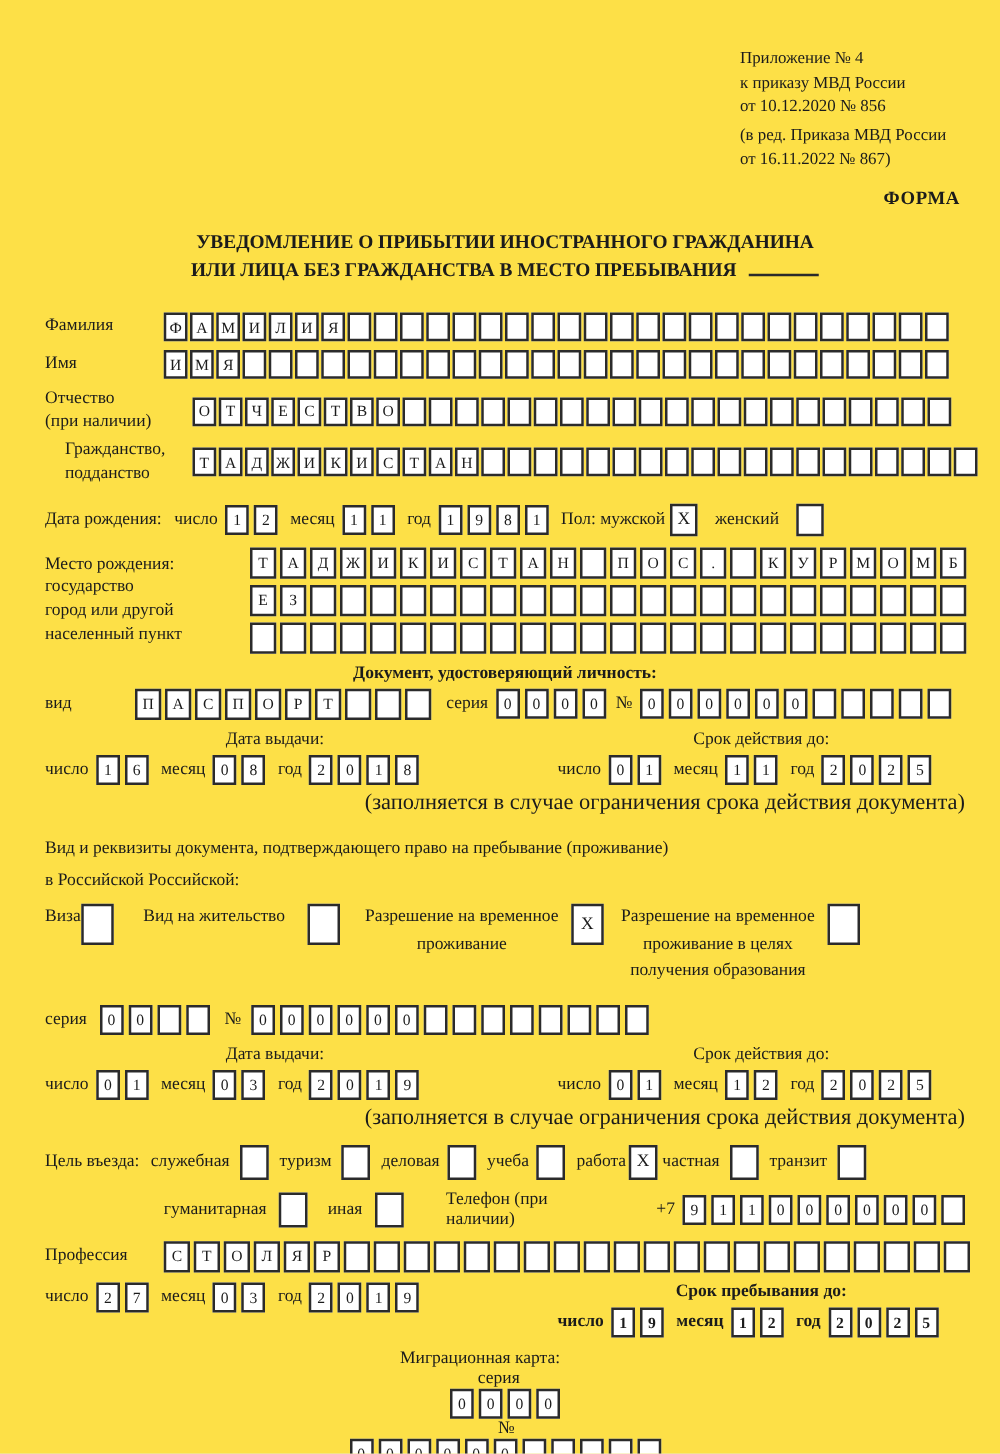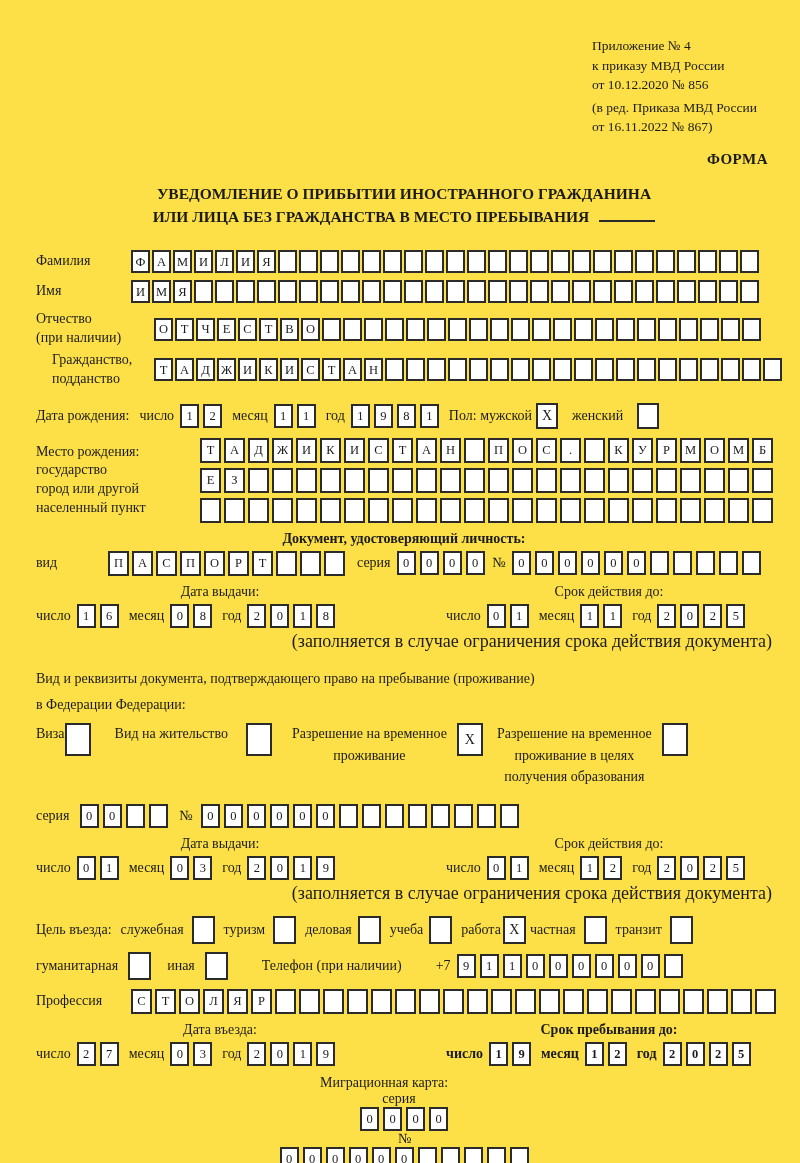--- a/index.html
+++ b/index.html
@@ -401,21 +401,21 @@
             <span class="box">2</span>
             <span class="box">5</span>
           </span>
       </div>
     </div>
   </div>
   <div class="restrict-note">(заполняется в случае ограничения срока действия документа)</div>
 
   <div class="intro">
     <div>Вид и реквизиты документа, подтверждающего право на пребывание (проживание)</div>
-    <div>в Федерации Федерации:</div>
+    <div>в Российской Российской:</div>
   </div>
 
   <div class="res-options">
     <div class="res-opt">
       <span class="res-label">Виза</span>
       <span class="checkbox cb-res"></span>
     </div>
     <div class="res-opt" style="margin-left:24px;">
       <span class="res-label">Вид на жительство</span>
       <span class="checkbox cb-res" style="margin-left:18px;"></span>
@@ -530,21 +530,21 @@
     <span class="p-item" style="margin-left:-5px;">
         <span>частная</span>
         <span class="checkbox cb-p" style="margin-left:8px;"></span>
       </span>
     <span class="p-item">
         <span>транзит</span>
         <span class="checkbox cb-p" style="margin-left:8px;"></span>
       </span>
   </div>
 
-  <div class="frow inline-row" style="margin-top:8px; ">
+  <div class="frow inline-row" style="margin-top:8px; margin-left:95px;">
     <span class="p-item">
         <span>гуманитарная</span>
         <span class="checkbox cb-p" style="margin-left:10px;"></span>
       </span>
     <span class="p-item" style="margin-left:16px;">
         <span>иная</span>
         <span class="checkbox cb-p" style="margin-left:10px;"></span>
       </span>
     <span style="margin-left:34px;">Телефон (при наличии)</span>
     <span style="margin-left:34px; margin-right:6px;">+7</span>
@@ -590,21 +590,20 @@
         <span class="box"></span>
         <span class="box"></span>
         <span class="box"></span>
         <span class="box"></span>
         <span class="box"></span>
       </span>
   </div>
 
   <div class="dates-block">
     <div class="dates-col">
-      <div class="dates-head">Дата въезда:</div>
       <div class="dg">
         <span class="dg-label">число</span>
         <span class="boxes datebox">
             <span class="box">2</span>
             <span class="box">7</span>
           </span>
         <span class="dg-label">месяц</span>
         <span class="boxes datebox">
             <span class="box">0</span>
             <span class="box">3</span>

